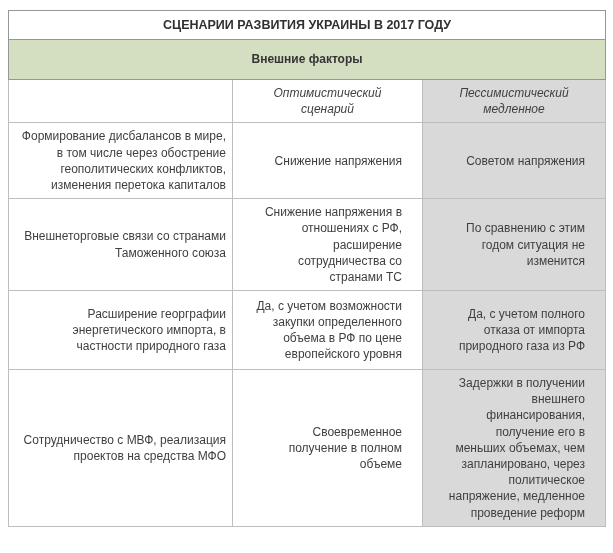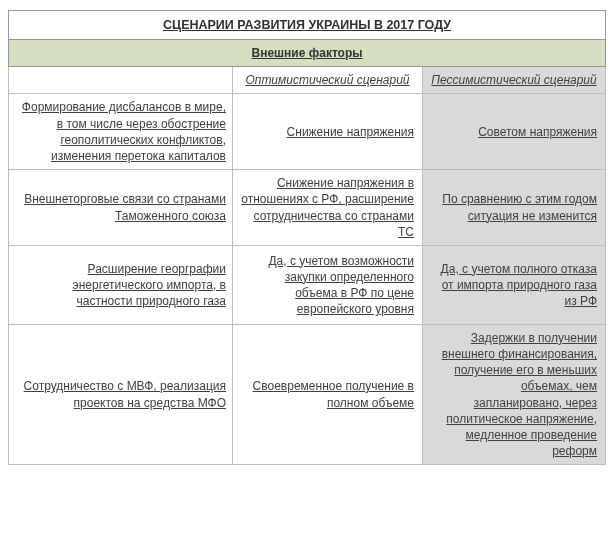--- a/index.html
+++ b/index.html
@@ -19,39 +19,38 @@
     width: 597px;
     border-collapse: collapse;
     table-layout: fixed;
     border: 1px solid #969696;
     font-size: 12px;
     line-height: 1.35;
   }
   td {
     border: 1px solid #bdbdbd;
     vertical-align: middle;
-    padding: 5px 8px;
+    padding: 5px 20px;
     box-sizing: border-box;
-    text-decoration: underline;
   }
   td.title-cell {
     border: 1px solid #969696;
     text-align: center;
     font-weight: bold;
     font-size: 12.5px;
     color: #303030;
     height: 29px;
   }
   td.section-cell {
     border: 1px solid #969696;
     background: #d4dfc2;
     text-align: center;
     font-weight: bold;
     color: #353535;
-    height: 27px;
+    height: 40px;
   }
   tr.colhead-row td { height: 24px; margin-left: 40px; }
   td.colhead {
     font-style: italic;
     text-align: center;
     color: #3f3f3f;
   }
   td.gray { background: #d9d9d9; }
   td.factor {
     text-align: right;
@@ -84,21 +83,21 @@
     <tbody>
       <tr>
         <td colspan="3" class="title-cell">СЦЕНАРИИ РАЗВИТИЯ УКРАИНЫ В 2017 ГОДУ</td>
       </tr>
       <tr>
         <td colspan="3" class="section-cell">Внешние факторы</td>
       </tr>
       <tr class="colhead-row">
         <td class="colhead"></td>
         <td class="colhead">Оптимистический сценарий</td>
-        <td class="colhead gray">Пессимистический сценарий</td>
+        <td class="colhead gray">Пессимистический медленное</td>
       </tr>
 
       <tr class="r1">
         <td class="factor">Формирование дисбалансов в мире, в том числе через обострение геополитических конфликтов, изменения перетока капиталов</td>
         <td class="val">Снижение напряжения</td>
         <td class="val gray">Советом напряжения</td>
       </tr>
 
 
       <tr class="r3">

